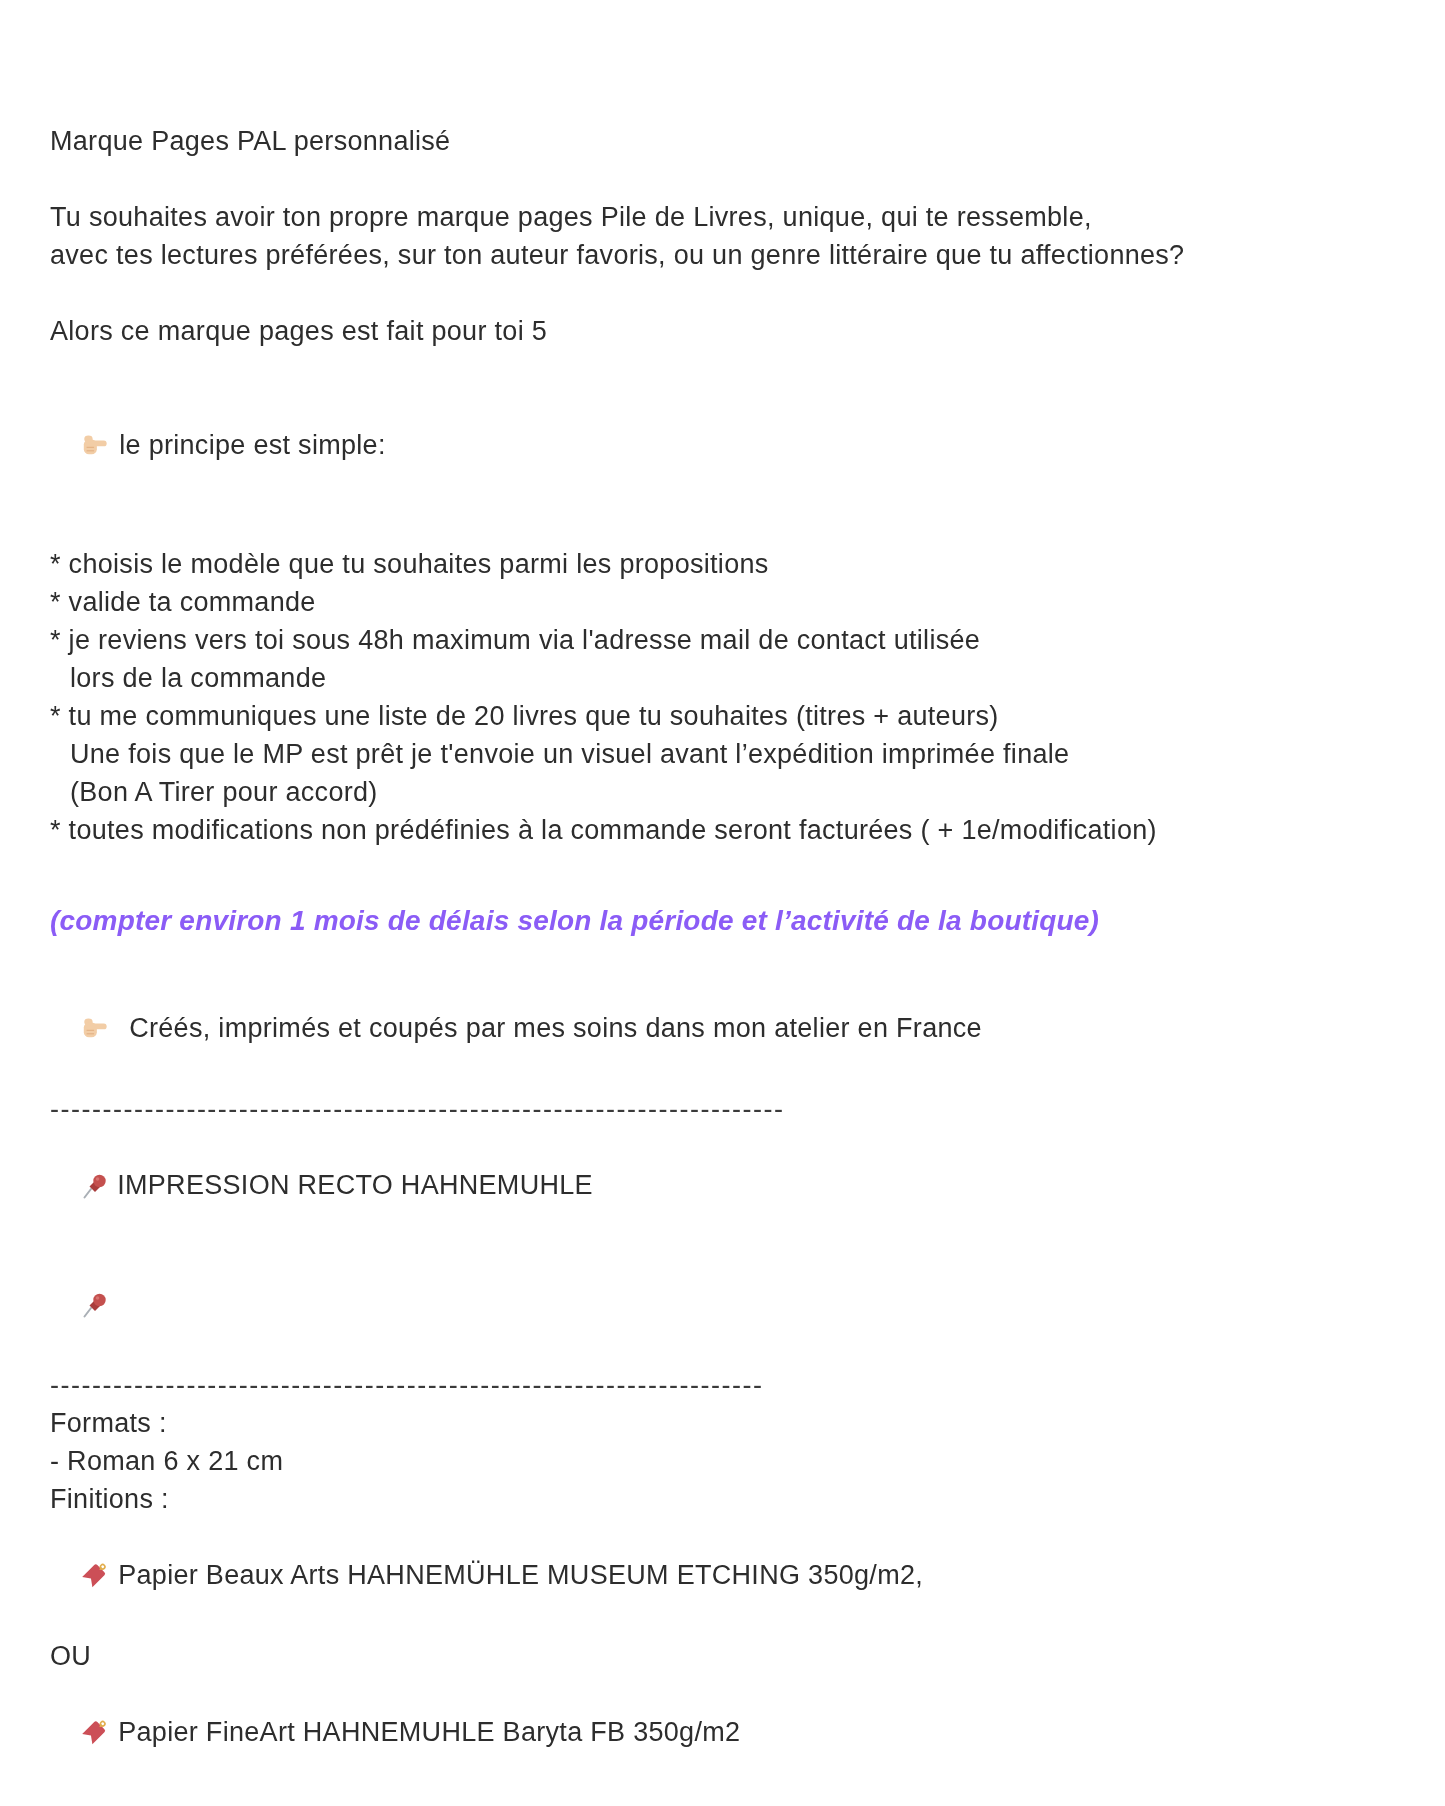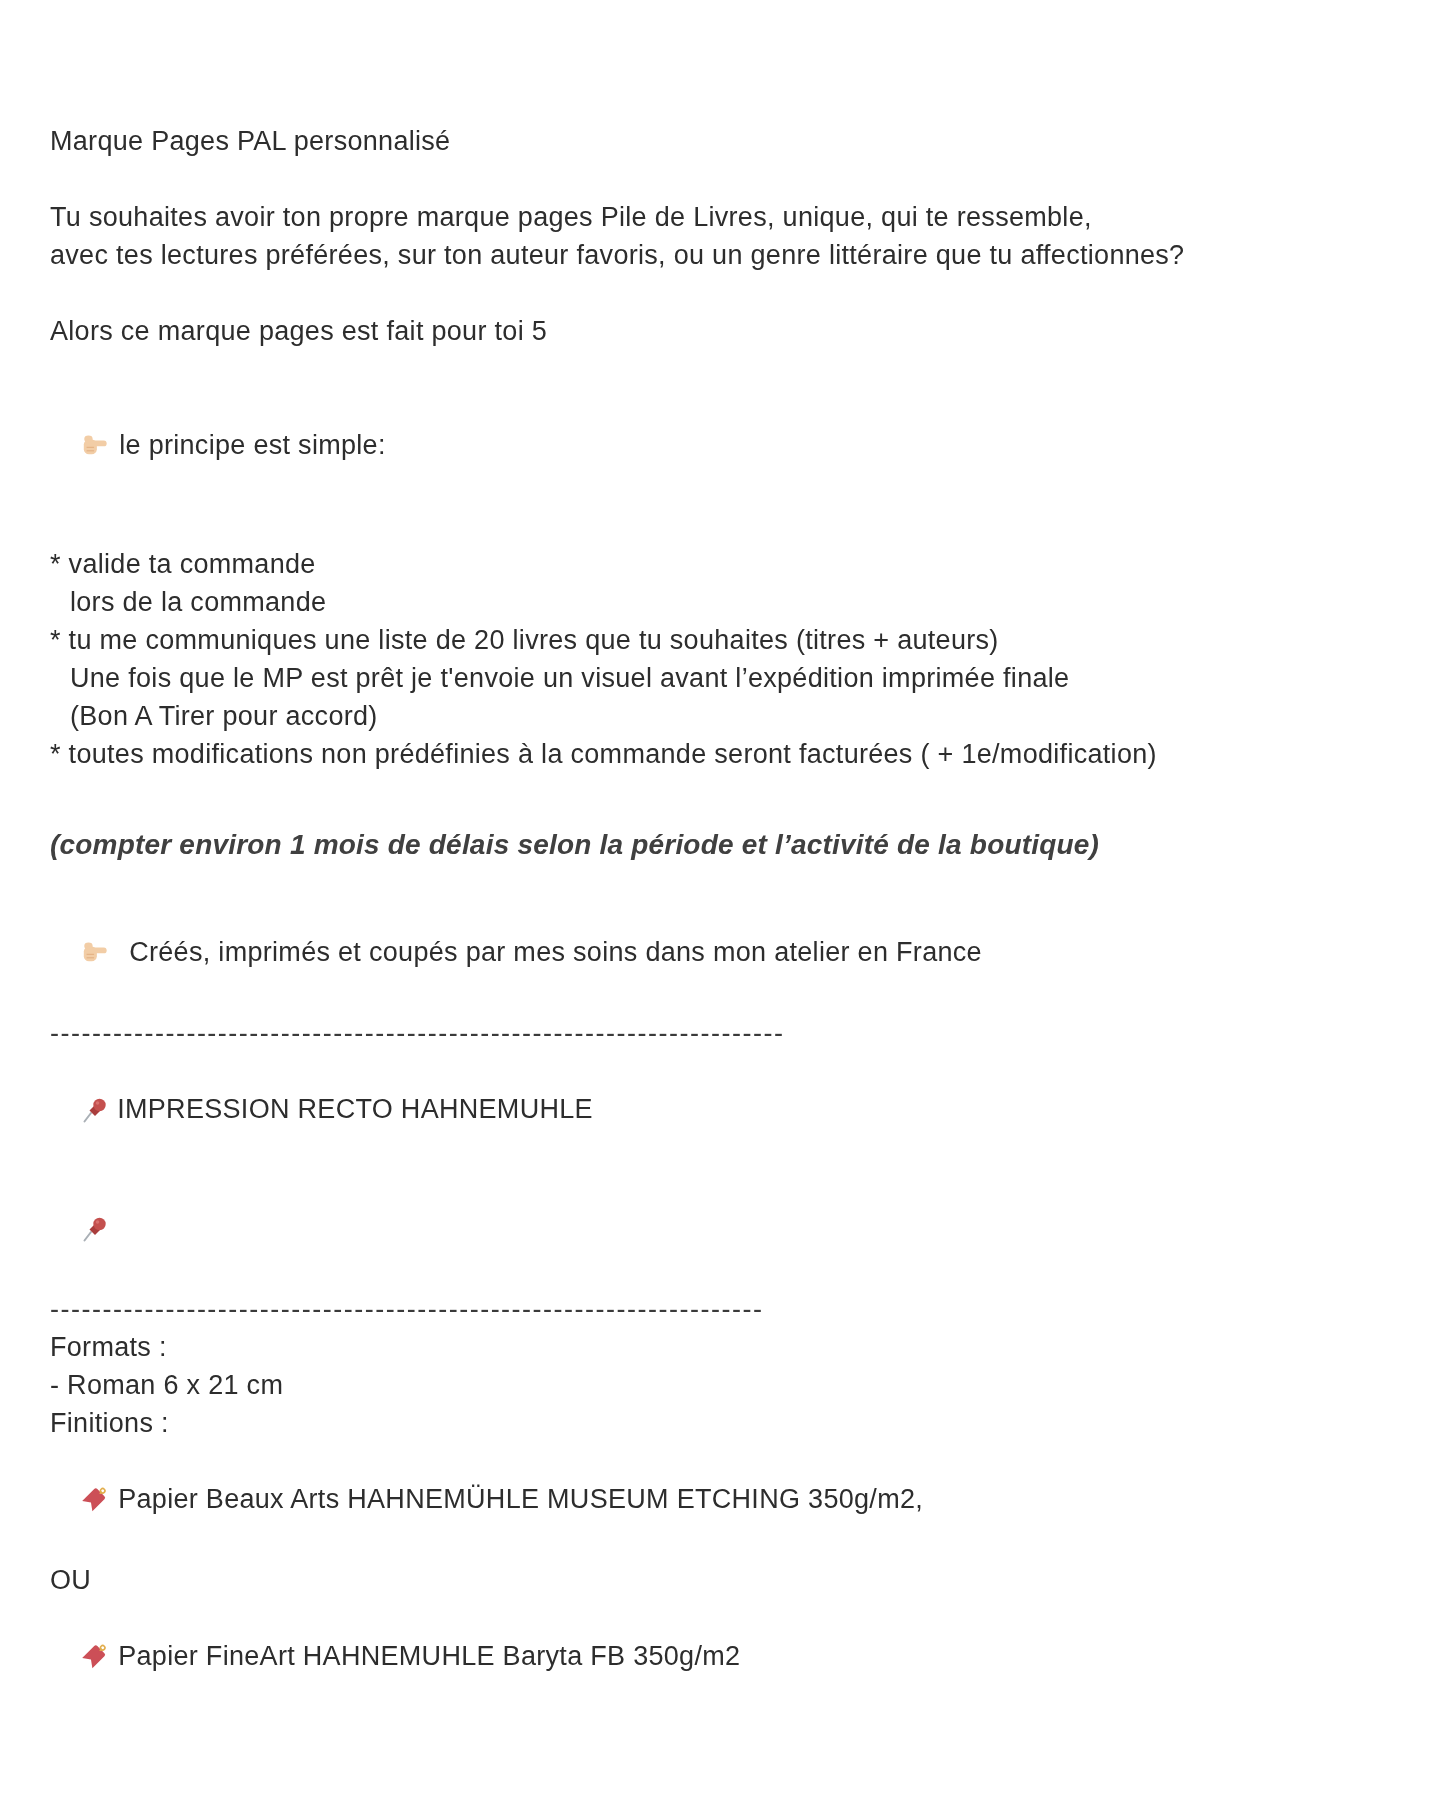--- a/index.html
+++ b/index.html
@@ -10,21 +10,21 @@
     color:#2d2d2d;
   }
   .page { padding:122px 40px 0 50px; font-size:27px; line-height:38px; letter-spacing:0.3px; }
   .line { white-space:pre-wrap; }
   .gap   { height:38px; }
   .gap-lg{ height:52px; }
   .gap-md{ height:30px; }
   .indent { padding-left:20px; }
   .bold-italic {
     font-weight:bold; font-style:italic;
-    color:#404040; font-size:28px; line-height:40px; letter-spacing:0.2px;
+    color:#8b5cf6; font-size:28px; line-height:40px; letter-spacing:0.2px;
   }
   .divider { letter-spacing:1.5px; color:#3a3a3a; line-height:38px; }
   .icon { display:inline-block; vertical-align:-5px; margin-right:10px; }
   .icon-wide { margin-right:20px; }
 </style>
 </head>
 <body>
 
 <svg width="0" height="0" style="position:absolute" aria-hidden="true">
   <defs>
@@ -63,21 +63,23 @@
   <div class="line">Alors ce marque pages est fait pour toi 5</div>
   <div class="gap"></div>
 
   <div class="line">
     <span class="icon"><svg width="28" height="28" viewBox="0 0 30 30">
           <use href="#icon-finger"></use>
         </svg></span><span>le principe est simple:</span>
   </div>
   <div class="gap"></div>
 
+  <div class="line">* choisis le modèle que tu souhaites parmi les propositions</div>
   <div class="line">* valide ta commande</div>
+  <div class="line">* je reviens vers toi sous 48h maximum via l'adresse mail de contact utilisée</div>
   <div class="line indent">lors de la commande</div>
   <div class="line">* tu me communiques une liste de 20 livres que tu souhaites (titres + auteurs)</div>
   <div class="line indent">Une fois que le MP est prêt je t'envoie un visuel avant l’expédition imprimée finale</div>
   <div class="line indent">(Bon A Tirer pour accord)</div>
   <div class="line">* toutes modifications non prédéfinies à la commande seront facturées ( + 1e/modification)</div>
 
   <div class="gap-lg"></div>
   <div class="line bold-italic">(compter environ 1 mois de délais selon la période et l’activité de la boutique)</div>
   <div class="gap-md"></div>
 

